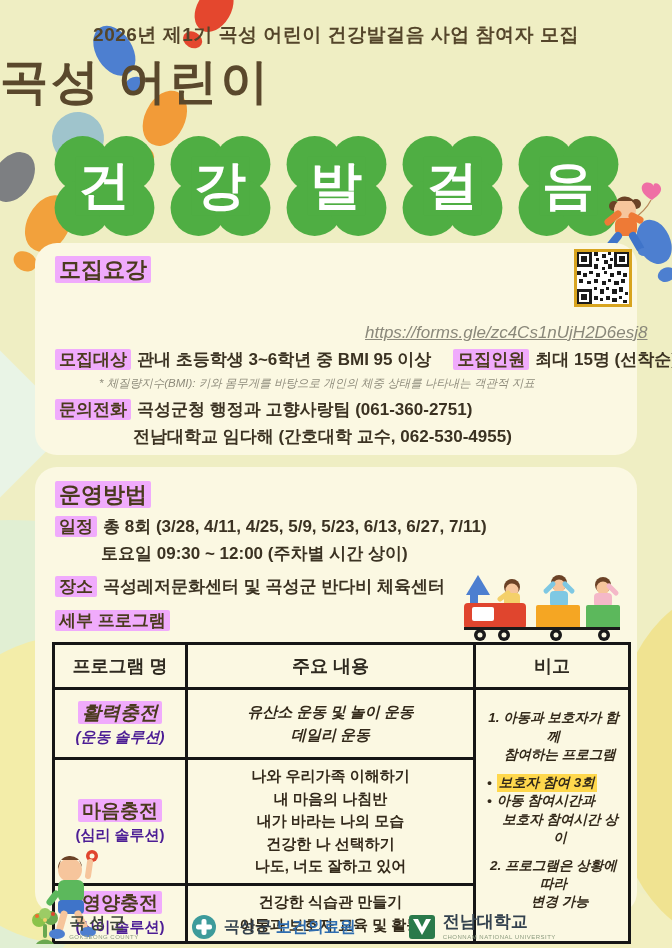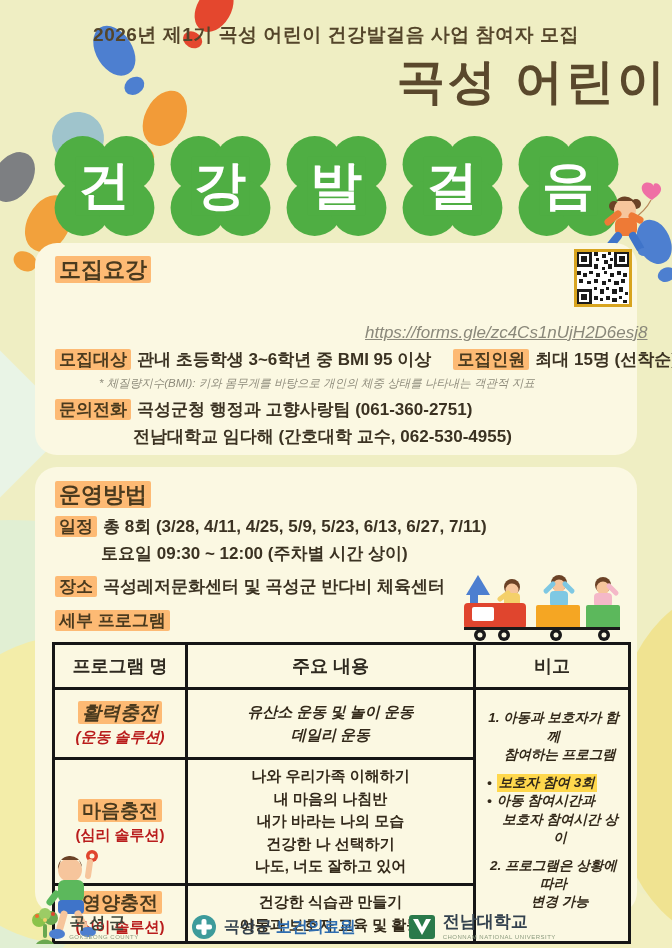--- a/index.html
+++ b/index.html
@@ -14,53 +14,53 @@
   .bg-yellow-right{left:610px;top:590px;width:230px;height:350px;border-radius:50%;background:#f0e391;}
   .bg-yellow-mid{left:50px;top:860px;width:700px;height:240px;border-radius:50%;background:#f2efc0;}
   .bg-mint-tri{left:-52px;top:372px;width:104px;height:104px;background:#e9f4e6;transform:rotate(45deg);}
   
   .fp{position:absolute;}
   .fp .sole{border-radius:50% 50% 48% 48%;background:currentColor;}
   .fp .heel{border-radius:50%;background:currentColor;margin-top:5px;}
   
   .top-title{position:absolute;left:0;top:22px;width:672px;text-align:center;
     font-size:19px;font-weight:700;color:#54452a;letter-spacing:.5px;}
-  .main-title{position:absolute;left:12px;top:50px;width:656px;text-align:right;
+  .main-title{position:absolute;left:0;top:50px;width:656px;text-align:left;
     font-size:48px;font-weight:700;color:#5a482c;letter-spacing:3px;}
   
   .badges{position:absolute;left:0;top:134px;width:672px;display:flex;justify-content:center;gap:9px;}
   .clover{position:relative;width:107px;height:104px;}
   .clover svg{position:absolute;left:0;top:0;width:100%;height:100%;}
   .clover .ch{position:absolute;left:0;top:0;width:100%;height:100%;display:flex;align-items:center;justify-content:center;
     font-size:52px;font-weight:700;color:#ffffff;}
   
   .card{position:absolute;left:35px;width:602px;background:#fbf8e2;border-radius:22px;}
   .card1{top:243px;height:212px;}
   .card2{top:467px;height:447px;}
   .sec-title{position:absolute;left:20px;font-size:22px;font-weight:700;color:#4a3a1e;}
-  .hl{background:#fdba74;color:#4a3a1e;font-weight:700;padding:1px 4px;border-radius:2px;}
+  .hl{background:#f0abfc;color:#4a3a1e;font-weight:700;padding:1px 4px;border-radius:2px;}
   .line{position:absolute;font-size:17px;font-weight:700;color:#3b3222;white-space:nowrap;}
   .line .val{margin-left:6px;}
   .line .sep{margin-left:22px;}
   .url-line{position:absolute;left:330px;top:80px;width:280px;text-align:center;
     font-size:17px;font-style:italic;color:#8a887a;}
   .url-line a{color:#8a887a;text-decoration:underline;}
   .footnote{position:absolute;left:64px;top:133px;font-size:11.5px;font-style:italic;color:#8f8c7c;font-weight:400;}
   
   .qr{position:absolute;left:539px;top:6px;width:52px;height:52px;background:#fff;border:3px solid #d8a41f;}
   .qr svg{width:100%;height:100%;display:block;}
   
   .ptable{position:absolute;left:17px;top:175px;border-collapse:collapse;background:#fbf8e2;padding-left:20px;}
   .ptable th,.ptable td{border:3px solid #161616;text-align:center;vertical-align:middle;}
   .ptable th{height:40px;font-size:18px;font-weight:700;color:#2f2a20;}
   .col-name{width:128px;}
   .col-main{width:283px;}
   .col-note{width:150px;}
   .cell-name .nm{font-size:19px;}
-  .cell-name .sub{font-size:15px;font-weight:700;margin-top:2px;color:#b91c1c;}
+  .cell-name .sub{font-size:15px;font-weight:700;margin-top:2px;color:#4c1d95;}
   .cell-main{font-size:15px;font-weight:700;line-height:1.5;color:#33291a;}
   .cell-note{text-align:left;font-size:13.5px;font-weight:700;color:#33291a;padding:8px 6px 8px 9px;line-height:1.35;}
   .cell-note .grp{margin-bottom:10px;}
   .cell-note .ind{padding-left:13px;}
   .note-bullet{display:flex;align-items:flex-start;}
   .note-bullet .dot{margin:0 5px 0 2px;}
   .hl-sm{background:#ffd84d;padding:0 2px;}
   .r1{height:70px;font-style:italic;} .r2{height:126px;} .r3{height:58px;}
   
   .footer{position:absolute;left:0;top:908px;width:584px;display:flex;justify-content:center;align-items:center;gap:52px;}

